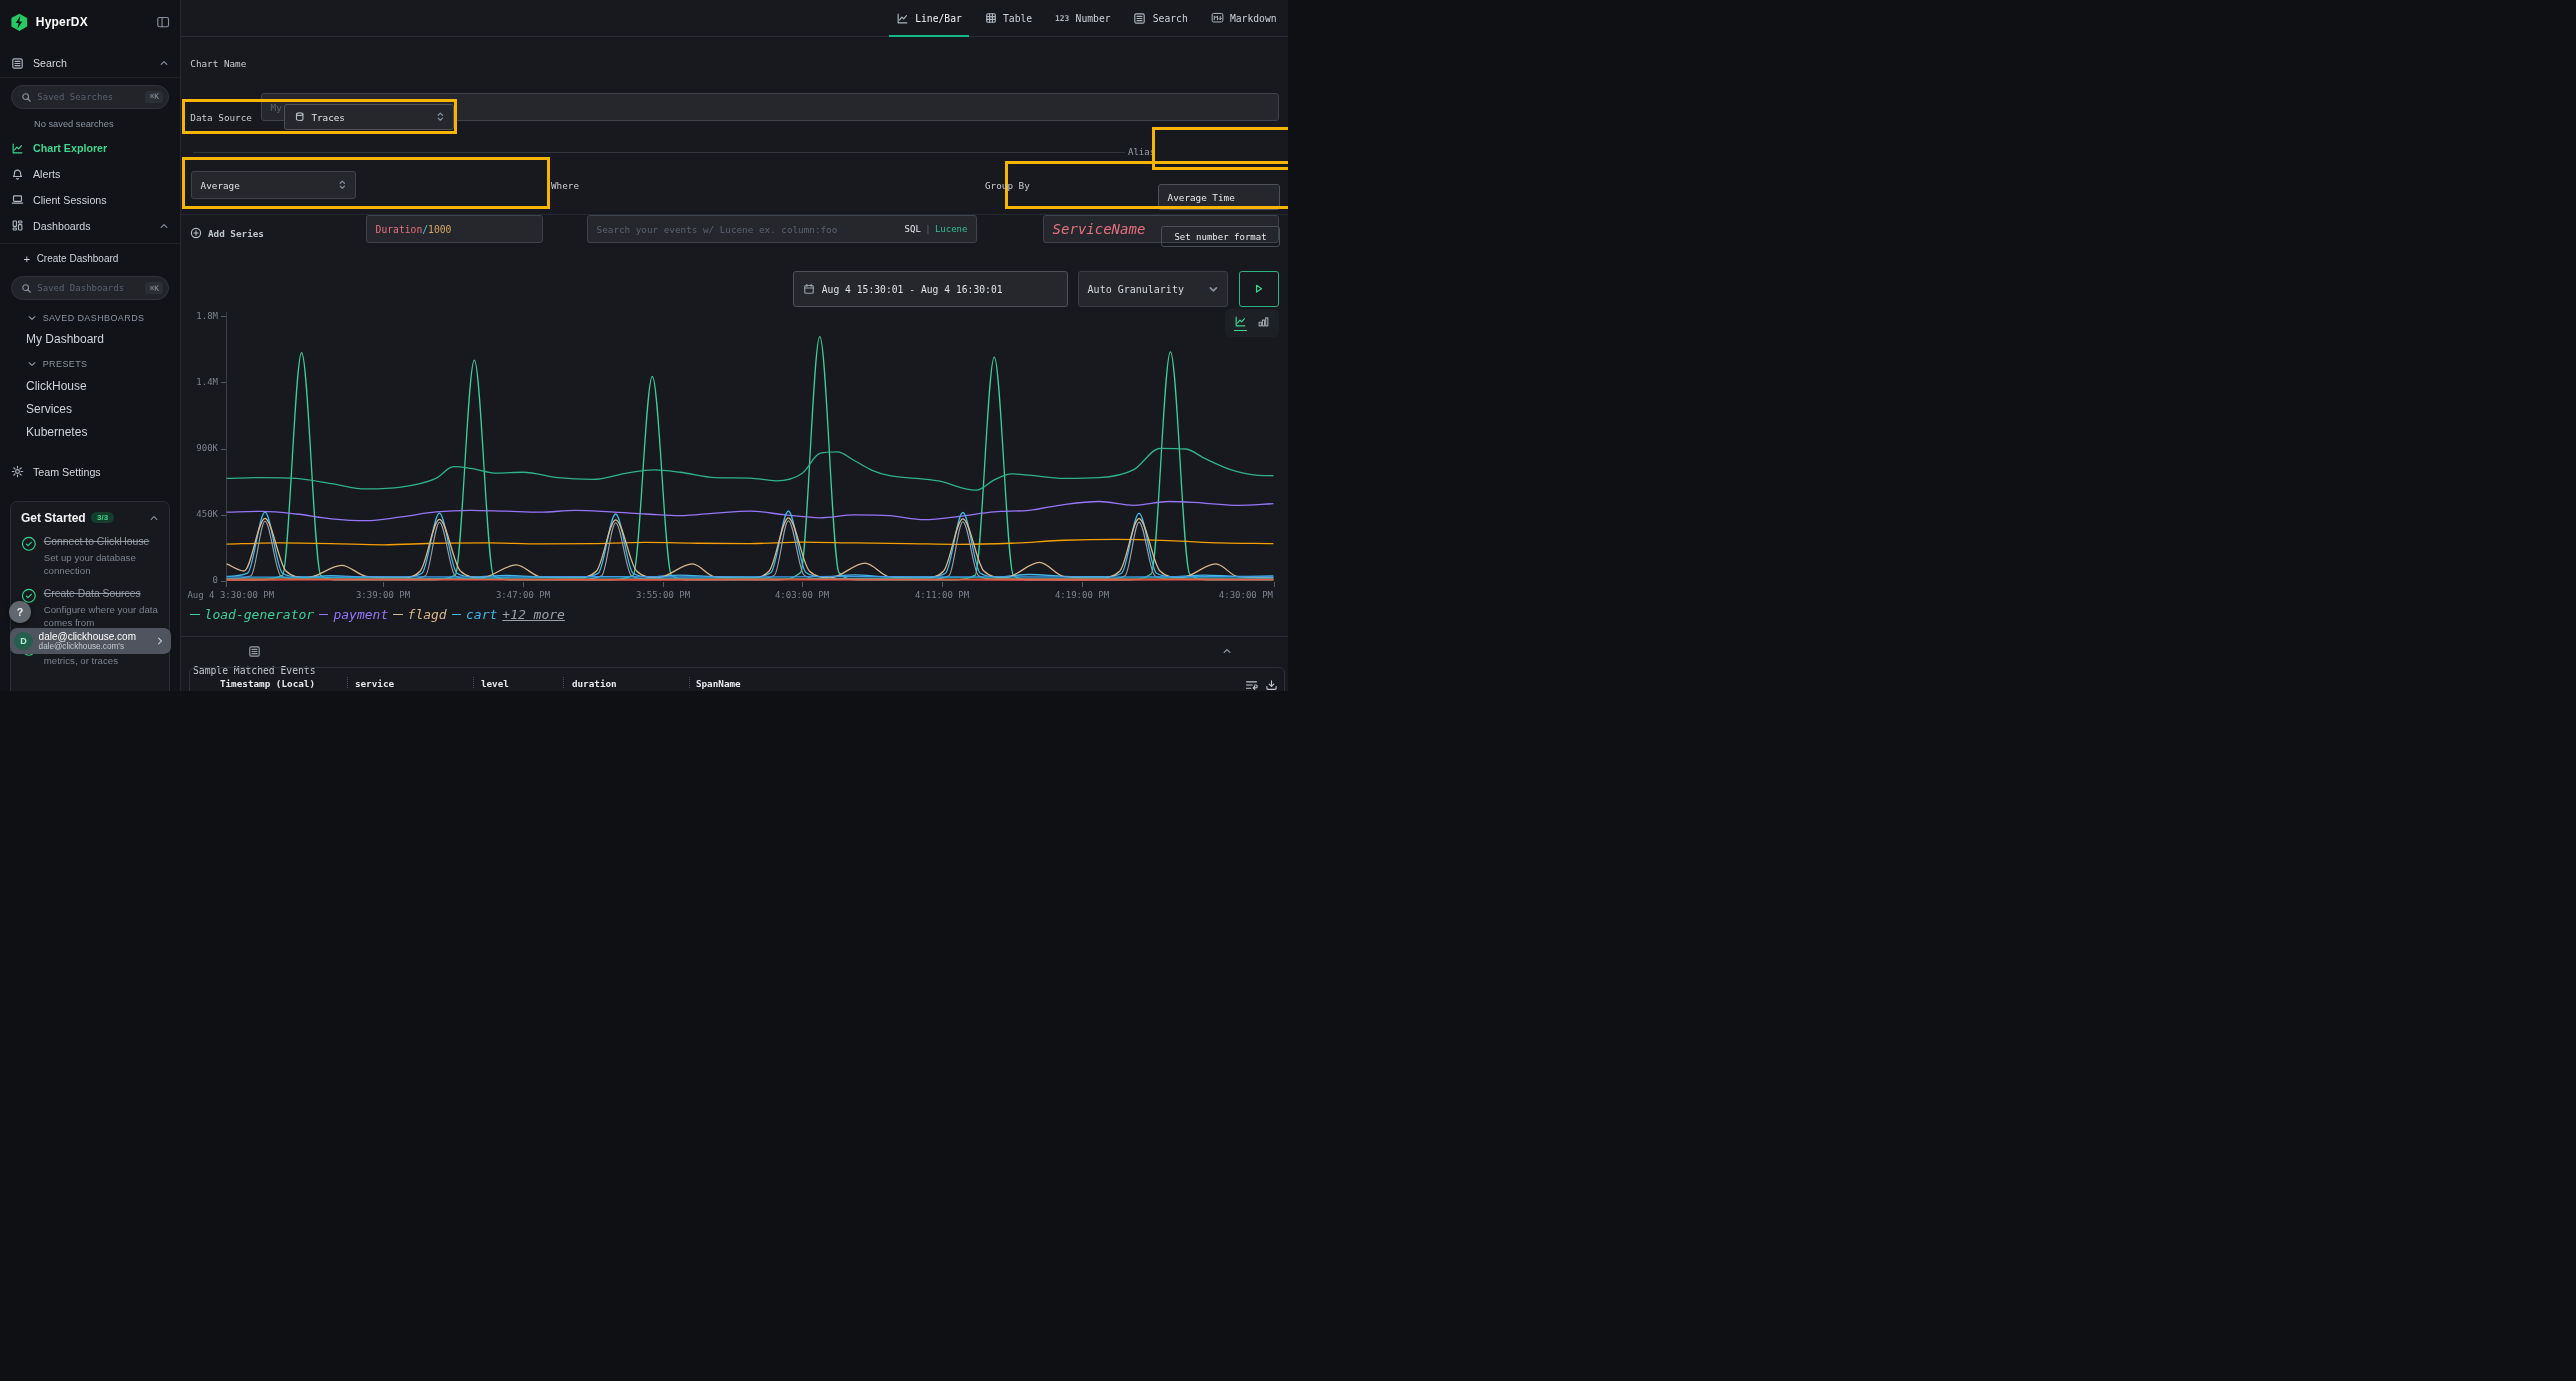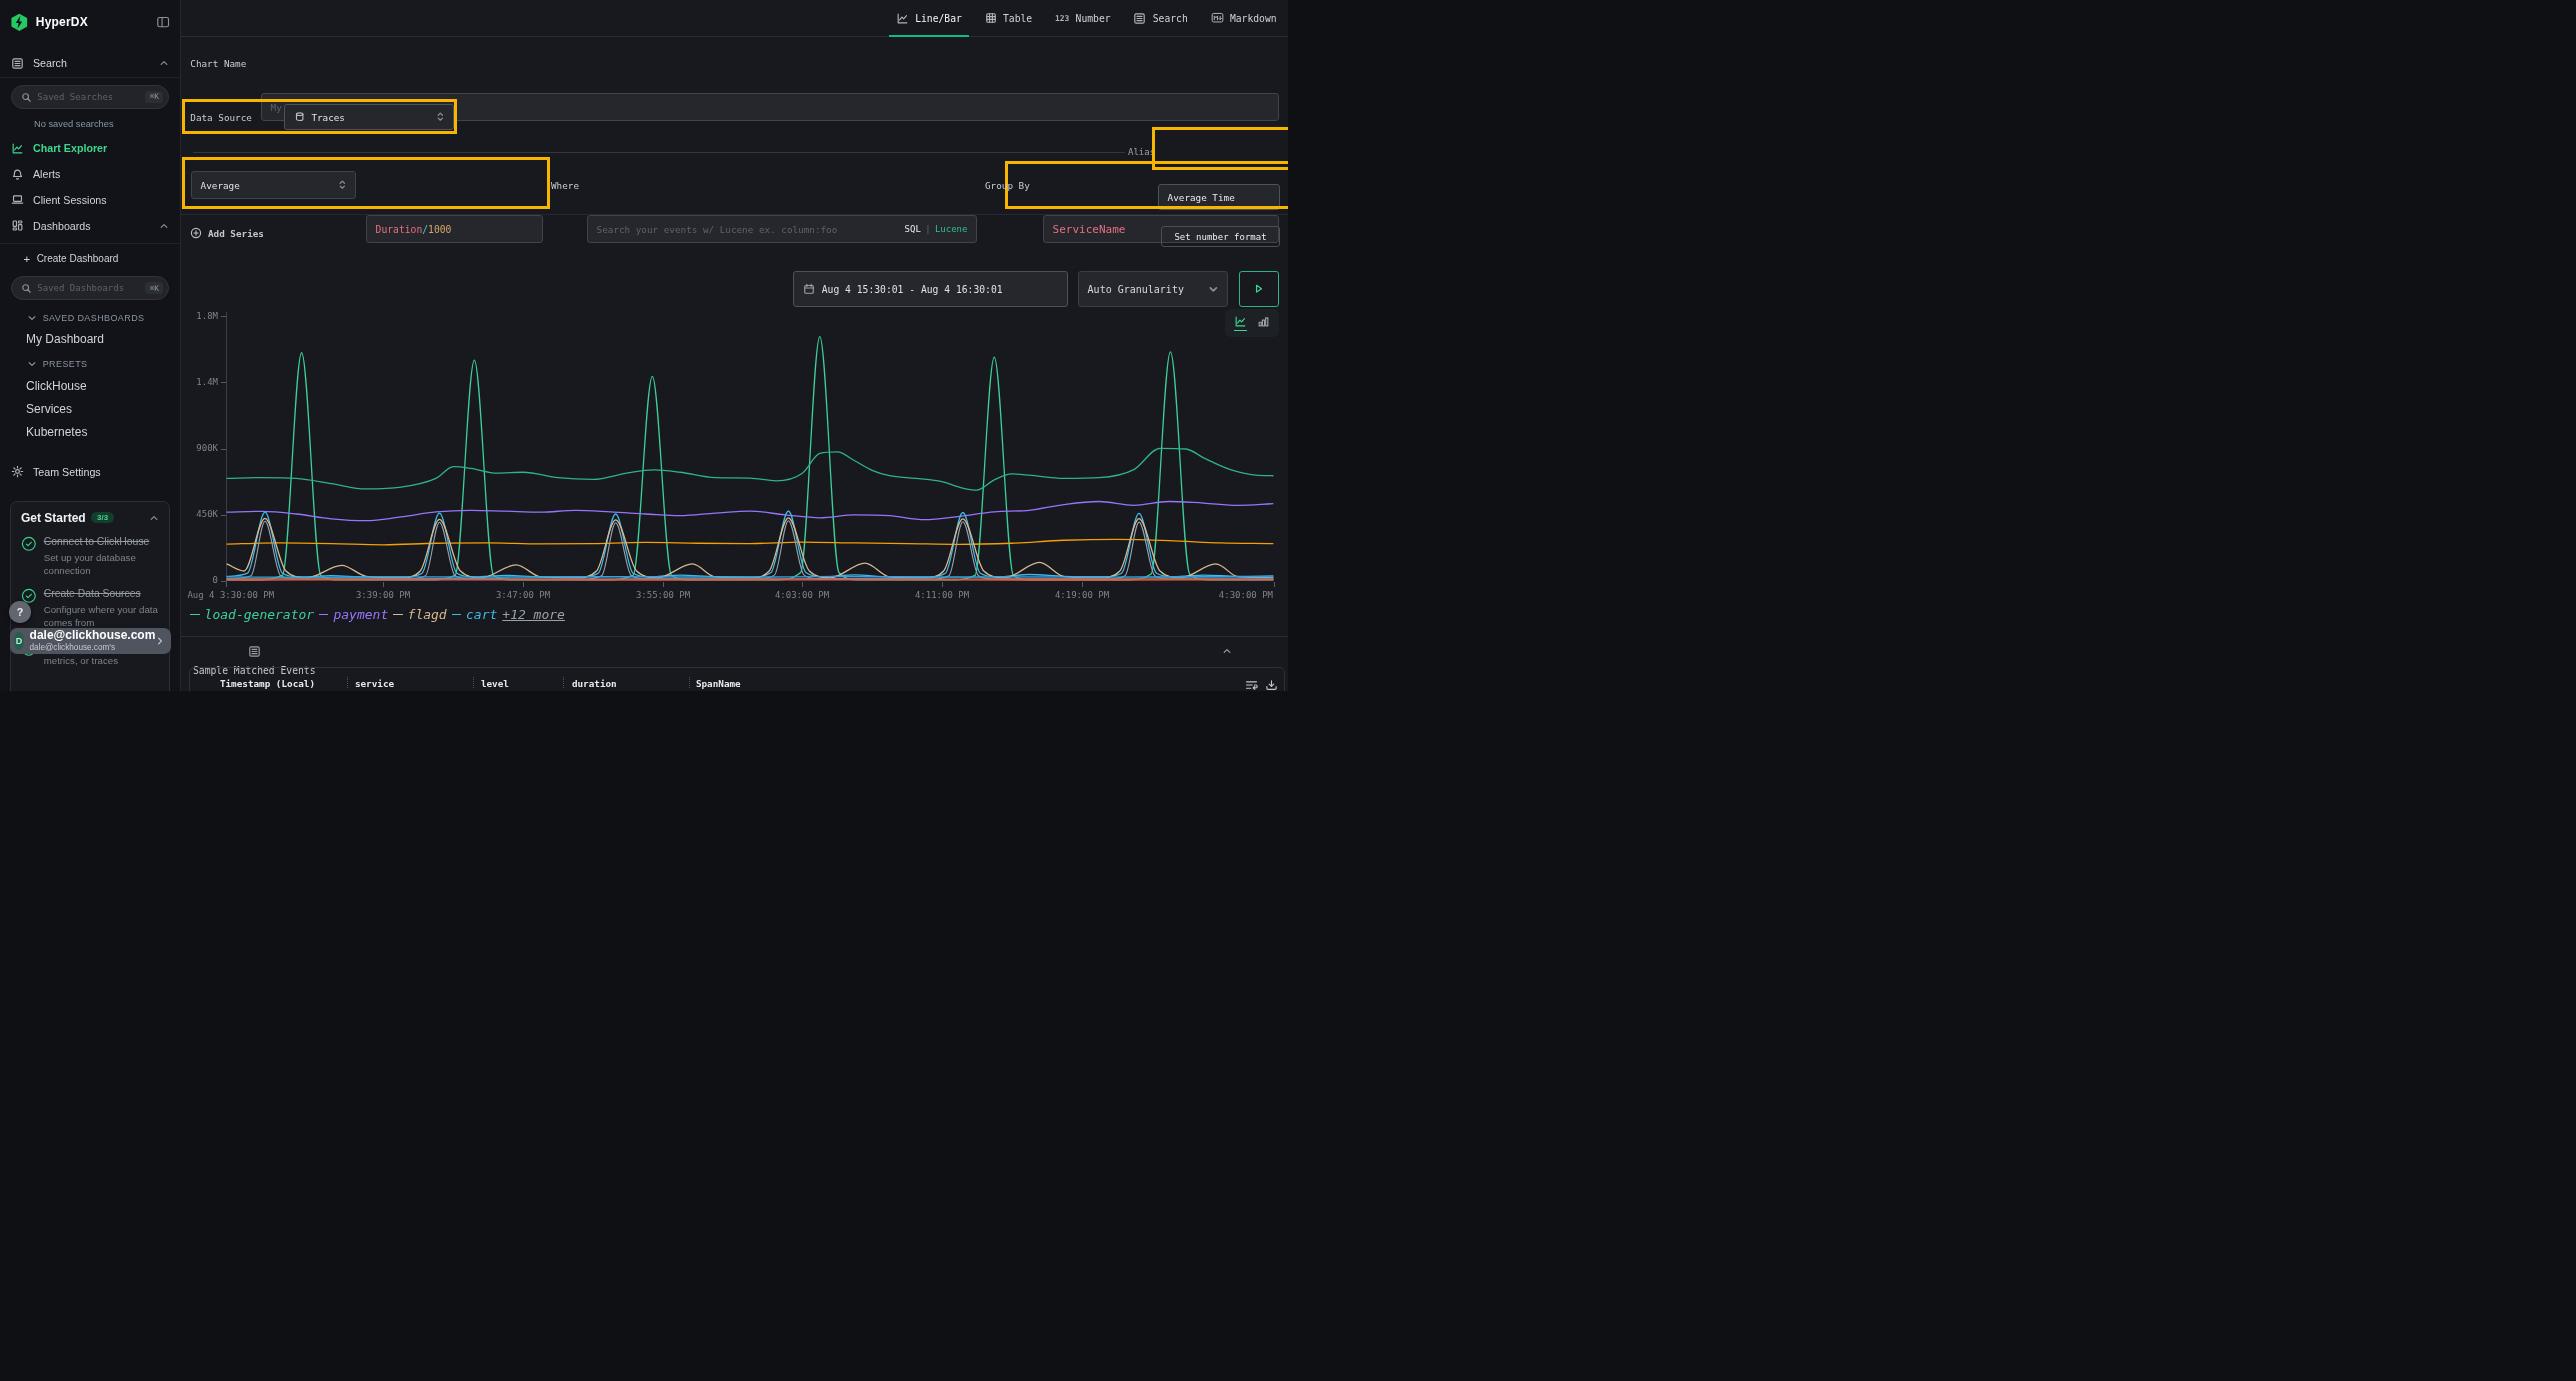--- a/index.html
+++ b/index.html
@@ -47,21 +47,21 @@
   .gs-body { margin-left:5.7px; }
   .gs-t { color:#959ba4; font-size:10.4px; text-decoration:line-through; line-height:1.35; }
   .gs-s { color:#7d838d; font-size:9.7px; line-height:1.35; margin-top:2.1px; }
   .help-bubble { position:absolute; left:9.3px; top:601px; width:21.5px; height:21.5px; border-radius:50%;
     background:#62666f; color:#eceef1; font-weight:bold; font-size:10.7px;
     display:flex; align-items:center; justify-content:center; box-shadow:0 1.4px 4.3px rgba(0,0,0,.5); cursor:pointer; }
   .user-pill { position:absolute; left:10px; top:628px; width:161px; height:26px; border-radius:7.2px;
     background:#50545e; display:flex; align-items:center; padding:0 5.7px 0 4.3px; cursor:pointer; }
   .avatar { width:18.6px; height:18.6px; border-radius:50%; background:#275d4d; color:#aef0d4;
     font-weight:bold; font-size:9px; display:flex; align-items:center; justify-content:center; }
-  .u-email { color:#ffffff; font-weight:bold; font-size:12px; line-height:1.15; }
+  .u-email { color:#ffffff; font-weight:normal; font-size:10px; line-height:1.15; }
   .u-sub { color:#c6cbd2; font-size:8.2px; line-height:1.15; }
   .user-pill .chev { margin-left:auto; color:#c6cbd2; }
 
   
   #main { position:absolute; left:181px; top:0; width:1107px; height:691px; }
   #tabbar { position:absolute; left:0; top:0; width:100%; height:37px; border-bottom:1.4px solid #2a2d33; display:flex; align-items:center; padding-left:10px;justify-content:flex-end; }
   .tab { display:flex; align-items:center; gap:6.4px; height:36px; padding:0 11.4px; color:#cfd3d9; font-size:9.7px; cursor:pointer; position:relative; }
   .tab .ic { color:#aeb4bd; display:flex; }
   .tab.active { color:#f1f3f5; }
   .tab.active::after { content:""; position:absolute; left:4.3px; right:4.3px; bottom:-1.4px; height:2.1px; background:#12b886; }
@@ -416,21 +416,21 @@
     <div class="inputbox" style="left:406px; top:171px; width:390px; height:28px;gap:24px;">
       <span class="ph">Search your events w/ Lucene ex. column:foo</span>
       <span class="lang-toggle">
         <span class="lang-sql">SQL</span>
         <span class="lang-sep">|</span>
         <span class="lang-lucene">Lucene</span>
       </span>
     </div>
     <div class="hl" style="left:824px; top:161px; width:501px; height:48px;"></div>
     <div class="field-label" style="left:804px; top:180px;">Group By</div>
-    <div class="inputbox" style="left:862px; top:171px; width:236px; height:28px; font-size:11px;">
+    <div class="inputbox" style="left:862px; top:171px; width:236px; height:28px; font-size:14px;font-style:italic;">
       <span class="syntax-red">ServiceName</span>
     </div>
 
     <div class="thin-line" style="left:0; top:214px; width:1107px; background:#26292f;"></div>
 
     <div class="add-series" style="left:9.3px; top:227px;">
       <span style="color:#b9bfc7;display:flex;">
           <svg width="12" height="12" viewBox="0 0 17 17" fill="none" stroke="currentColor" stroke-width="1.6" stroke-linecap="round" stroke-linejoin="round">
             <circle cx="8.5" cy="8.5" r="6.5"></circle>
             <line x1="8.5" y1="5.5" x2="8.5" y2="11.5"></line>

